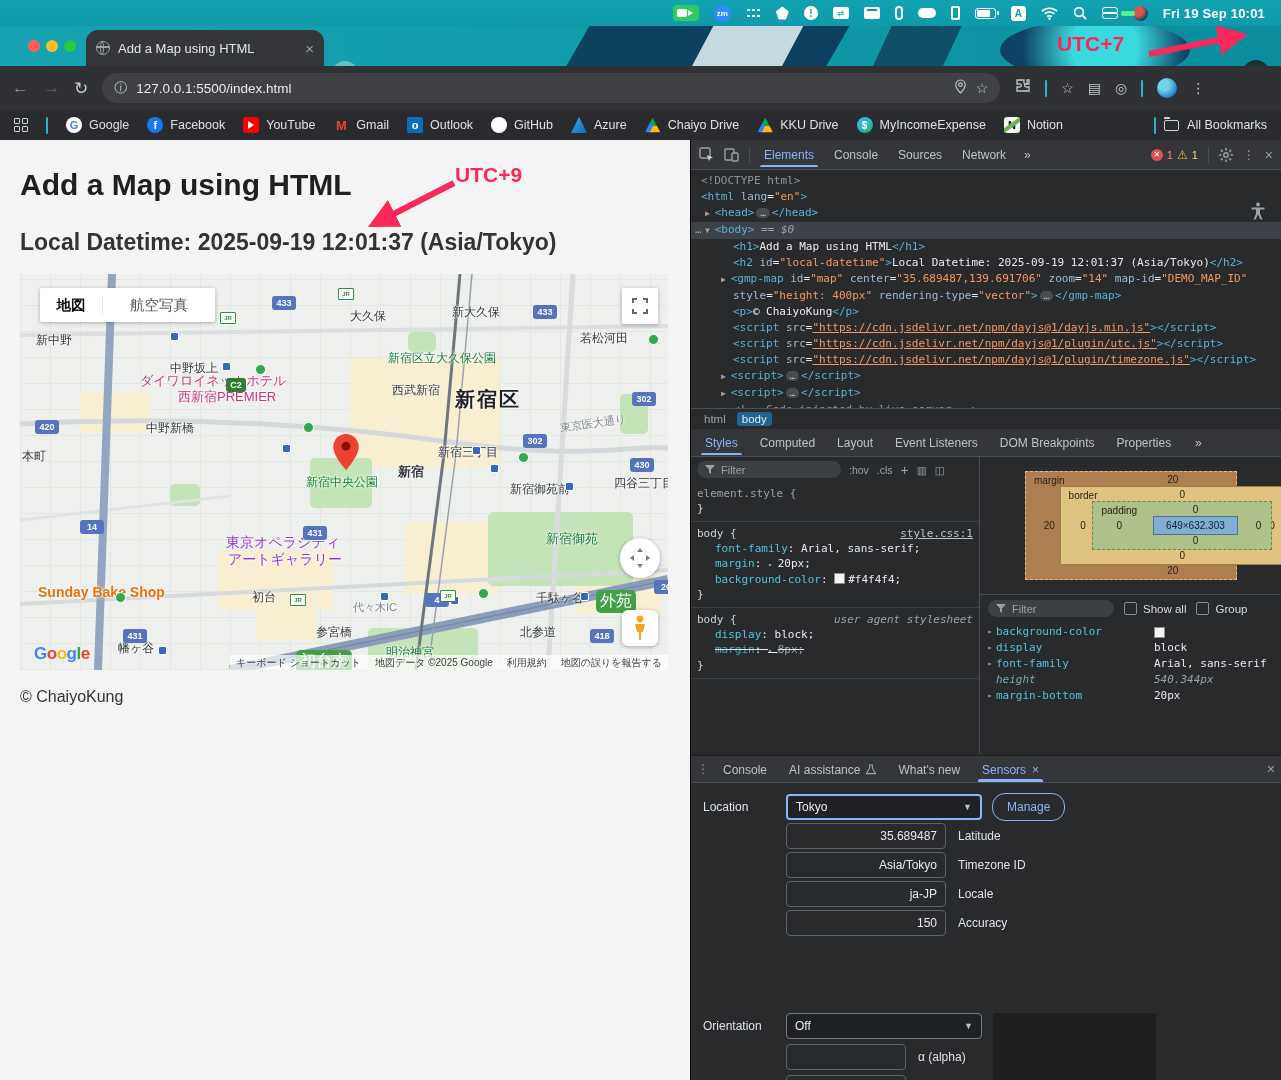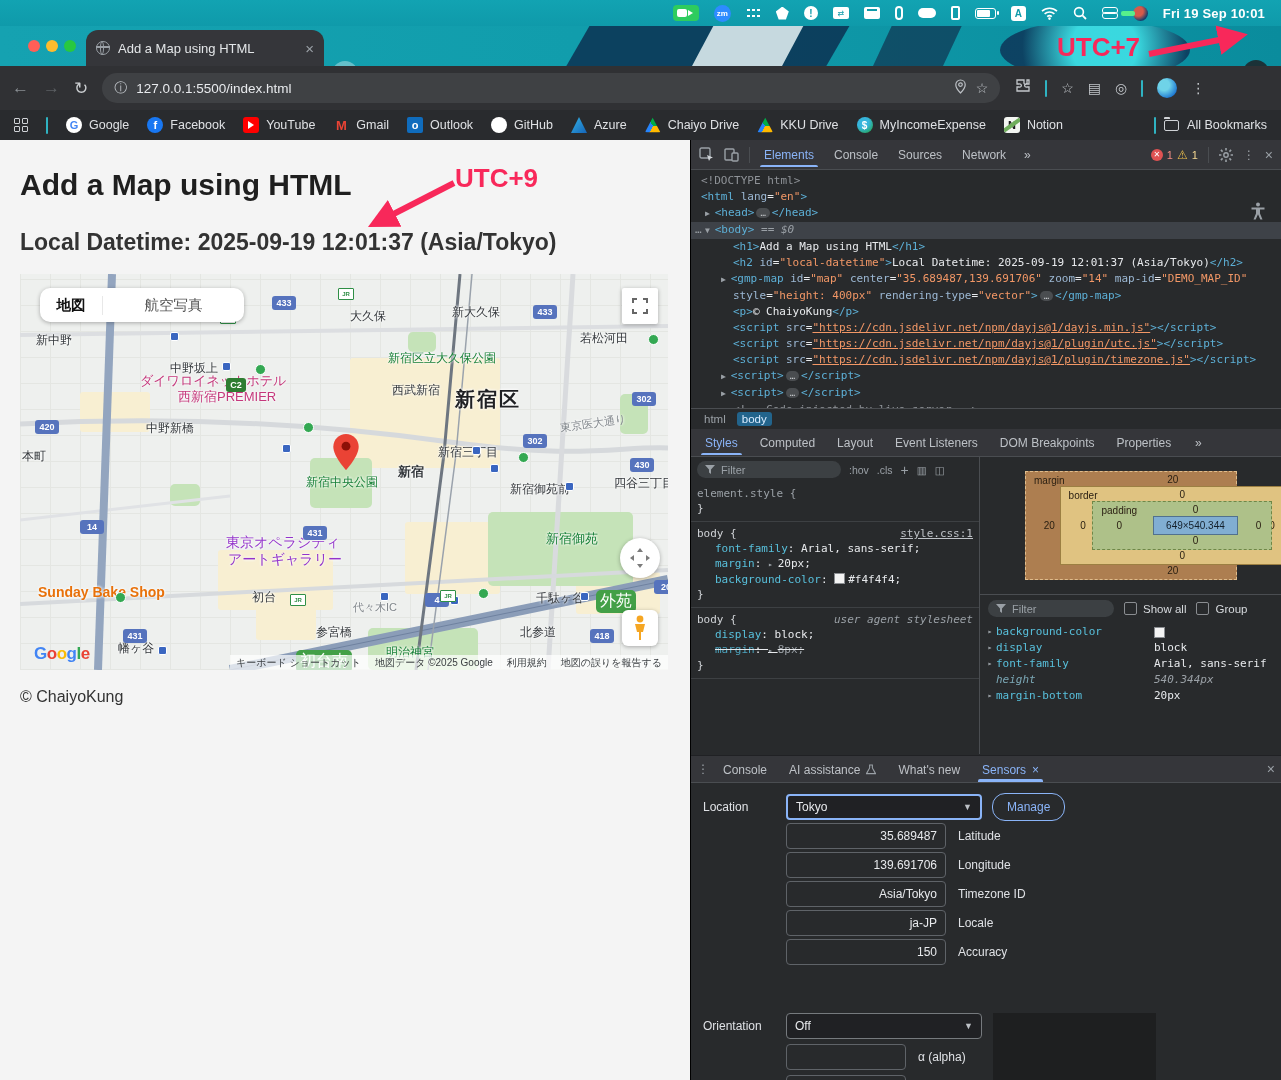--- a/index.html
+++ b/index.html
@@ -102,33 +102,33 @@
   .map-label.pink{color:#c5387c;font-size:13px}
   .map-label.purple{color:#9334cb;font-size:14px}
   .map-label.orange{color:#e8710a;font-size:14px;font-weight:bold}
   .map-label.badge-green{background:#43a047;color:#fff;font-size:16px;padding:1px 4px;border-radius:5px;text-shadow:none}
   .shield{position:absolute;width:24px;height:14px;background:#5673bd;color:#fff;font-size:9px;font-weight:bold;
           display:flex;align-items:center;justify-content:center;border-radius:3px;text-align:center}
   .shield.sh-green{background:#2e7d32;width:20px}
   .metro{position:absolute;width:9px;height:9px;background:#3a66c0;border:1.5px solid #fff;border-radius:2px;box-sizing:border-box}
   .tree{position:absolute;width:9px;height:9px;background:#33a852;border-radius:50%;border:1px solid #fff}
   .jrbadge{position:absolute;width:14px;height:10px;background:#fff;border:1px solid #2f8f46;color:#2f8f46;font-size:6px;font-weight:bold;display:flex;align-items:center;justify-content:center;border-radius:1px}
-  #maptype{position:absolute;left:20px;top:14px;width:204px;height:34px;background:#fff;border-radius:10px;
+  #maptype{position:absolute;left:20px;top:14px;width:175px;height:34px;background:#fff;border-radius:2px;
      box-shadow:0 1px 4px rgba(0,0,0,.3);display:flex;align-items:center;font-size:14.5px}
   #maptype .mt-map{flex:0 0 62px;text-align:center;font-weight:bold;color:#111}
   #maptype .mt-sat{flex:1;text-align:center;color:#565656;border-left:1px solid #e8e8e8}
   #fullscreen-btn{position:absolute;left:602px;top:14px;width:36px;height:36px;background:#fff;border-radius:2px;box-shadow:0 1px 4px rgba(0,0,0,.3);display:flex;align-items:center;justify-content:center}
   #pan-btn{position:absolute;left:600px;top:264px;width:40px;height:40px;background:#fff;border-radius:50%;box-shadow:0 1px 4px rgba(0,0,0,.3);display:flex;align-items:center;justify-content:center}
   #pegman-btn{position:absolute;left:602px;top:336px;width:36px;height:36px;background:#fff;border-radius:6px;box-shadow:0 1px 4px rgba(0,0,0,.3);display:flex;align-items:center;justify-content:center}
   #glogo{position:absolute;left:14px;top:370px;font-size:17px;font-weight:bold;letter-spacing:-.5px}
   #map-attrib{position:absolute;right:0;bottom:0;height:15px;display:flex;gap:14px;align-items:center;
      font-size:10px;color:#3c4043;background:rgba(255,255,255,.7);padding:0 6px}
   #map-pin{position:absolute;left:313px;top:160px}
   
-  .ann-text{position:absolute;color:#f8285a;font-weight:bold;font-size:26px;z-index:50}
+  .ann-text{position:absolute;color:#f8285a;font-weight:bold;font-size:21px;z-index:50}
   .ann-svg{position:absolute;z-index:50;overflow:visible}
   
   #devtools{position:absolute;left:690px;top:140px;width:591px;height:940px;background:#282a2c;border-left:1px solid #000;box-sizing:border-box;color:#e8eaed}
   #dt-toolbar{position:absolute;left:0;top:0;width:100%;height:30px;background:#35363a;border-bottom:1px solid #4a4d51;display:flex;align-items:center;padding:0 8px;box-sizing:border-box;gap:10px;font-size:12px}
   .dt-tab{padding:6px 4px 5px;color:#bdc1c6;position:relative}
   .dt-tab.f-sel{color:#8ab4f8}
   .dt-tab.f-sel::after{content:"";position:absolute;left:0;right:0;bottom:0;height:2.5px;background:#8ab4f8;border-radius:2px 2px 0 0}
   .vsep{width:1px;height:16px;background:#4a4d51}
   .err-badge{display:flex;align-items:center;gap:4px;margin-left:auto}
   .err-dot{width:12px;height:12px;border-radius:50%;background:#e05252;color:#fff;font-size:8px;display:flex;align-items:center;justify-content:center}
@@ -626,21 +626,21 @@
           <span class="vt">0</span>
           <span class="vl">0</span>
           <span class="vr">0</span>
           <span class="vb">0</span>
           <div class="inner layer bm-padding">
             <span class="lab">padding</span>
             <span class="vt">0</span>
             <span class="vl">0</span>
             <span class="vr">0</span>
             <span class="vb">0</span>
-            <div class="inner bm-content">649×540.344</div>
+            <div class="inner bm-content">649×632.303</div>
           </div>
         </div>
       </div>
     </div>
     <div id="computed-filter">
       <span class="filter-pill" style="flex:0 0 110px">
         <svg width="10" height="9" viewBox="0 0 10 9">
             <path d="M0 0h10L6 4.5V9L4 7.5V4.5z" fill="#9aa0a6"></path>
           </svg>
         <span>Filter</span>
@@ -734,24 +734,20 @@
       <span class="btn-manage">Manage</span>
     </div>
 
     <div class="sensor-col">
 
         <span class="sensor-frow">
           <input class="s-input" readonly="" value="35.689487" style="">
           <span class="s-flabel">Latitude</span>
         </span>
 
-        <span class="sensor-frow">
-          <input class="s-input" readonly="" value="139.691706" style="">
-          <span class="s-flabel">Longitude</span>
-        </span>
 
         <span class="sensor-frow">
           <input class="s-input" readonly="" value="Asia/Tokyo" style="">
           <span class="s-flabel">Timezone ID</span>
         </span>
 
         <span class="sensor-frow">
           <input class="s-input" readonly="" value="ja-JP" style="">
           <span class="s-flabel">Locale</span>
         </span>

